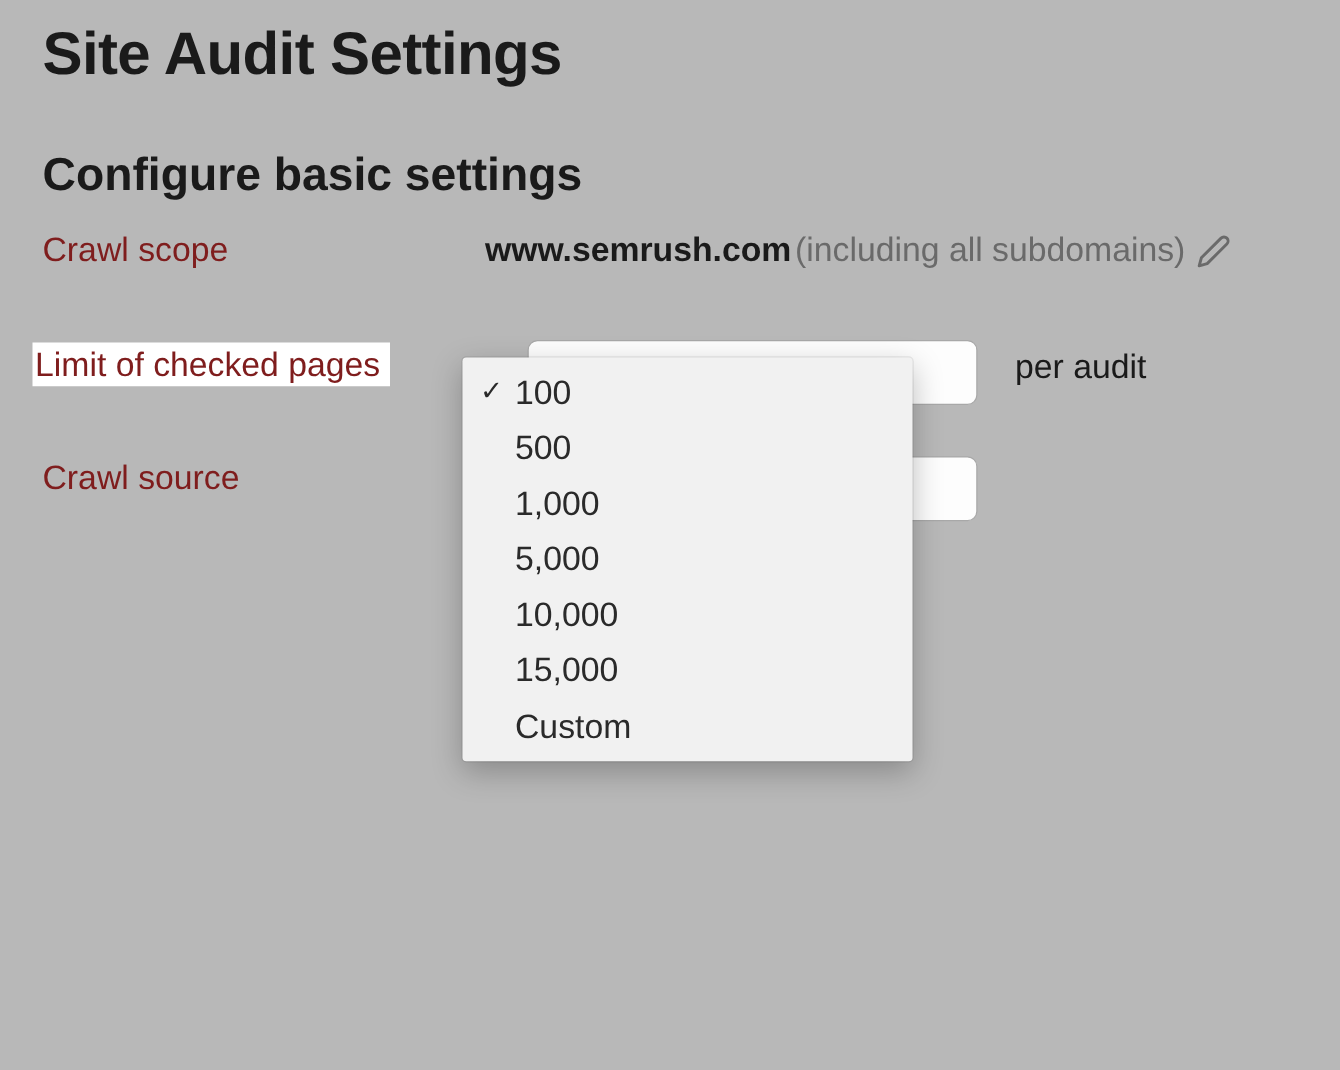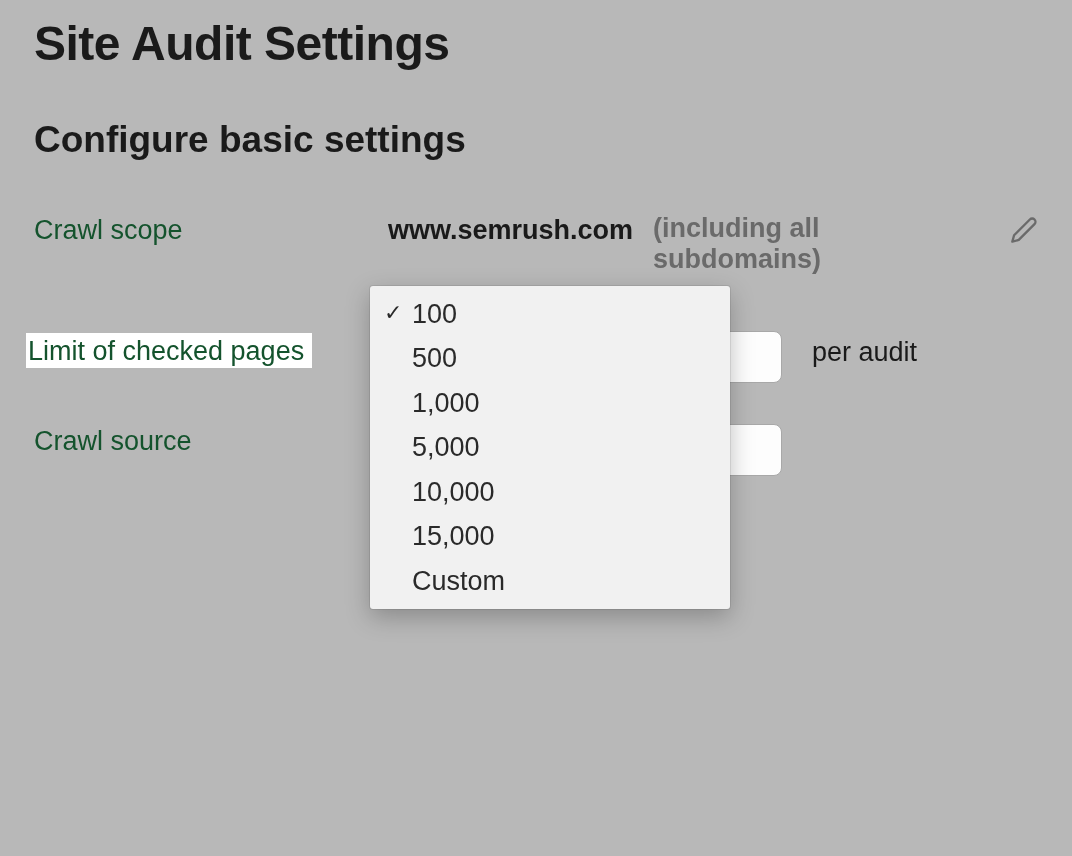--- a/index.html
+++ b/index.html
@@ -30,43 +30,42 @@
     }
     .setting-row {
       display: flex;
       align-items: center;
       margin-bottom: 58px;
     }
     .setting-label {
       width: 354px;
       font-size: 27px;
       font-weight: 400;
-      color: #14532d;
+      color: #7f1d1d;
       flex-shrink: 0;
     }
     .setting-label.highlighted {
       background: #ffffff;
       padding: 3px 8px 1px 2px;
       margin-left: -8px;
       width: auto;
       margin-right: 28px;
     }
     .crawl-scope-value {
       font-size: 27px;
       display: flex;
       align-items: center;
-      gap: 20px;
+      gap: 3px;
     }
     .domain-text {
       font-weight: 700;
     }
     .subdomain-text {
       color: #6a6a6a;
-      font-weight: 700;
-      margin-top: 28px;
+      font-weight: 400;
     }
     .edit-icon {
       margin-left: 6px;
       display: inline-flex;
       align-items: center;
     }
     .limit-row {
       position: relative;
     }
     .select-field {

